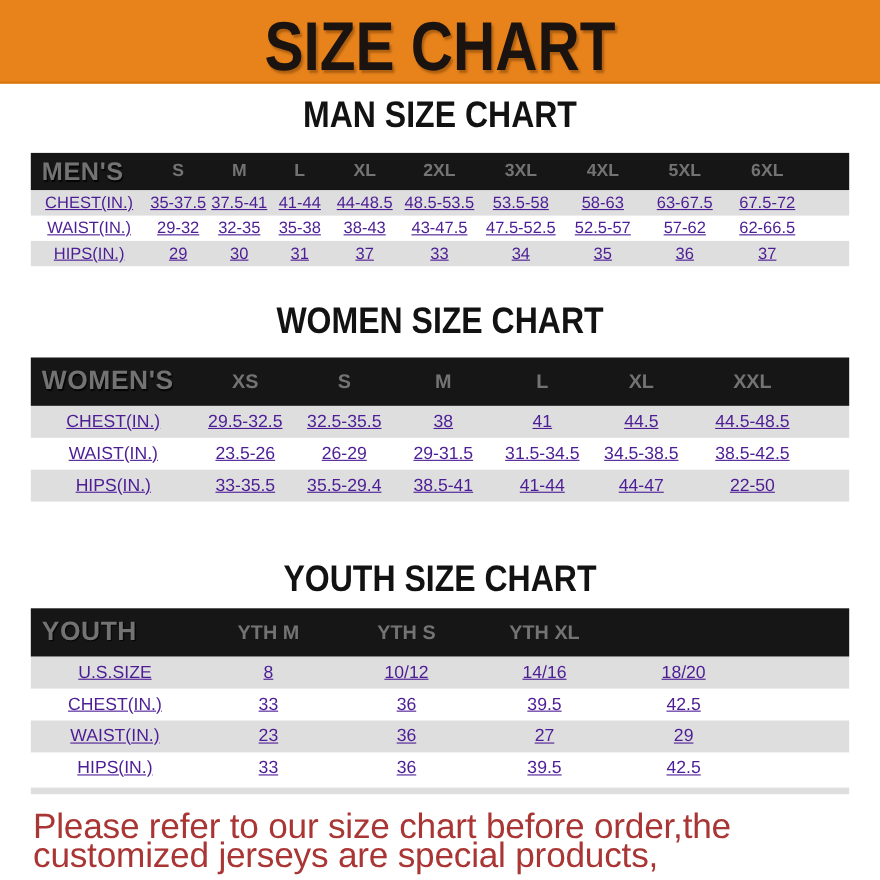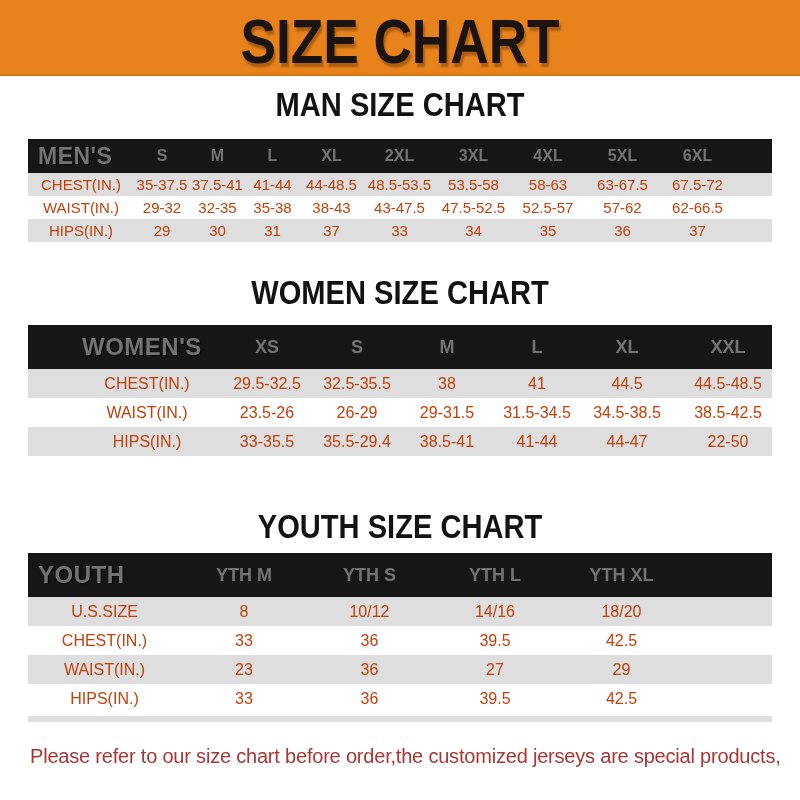--- a/index.html
+++ b/index.html
@@ -42,33 +42,33 @@
   .women-table .thead,.youth-table .thead{height:44px;}
   .thead-label{
     font-weight:900;padding-left:10px;letter-spacing:0.5px;white-space:nowrap;
     text-shadow:1px 1px 1px rgba(0,0,0,0.8);
   }
   .men-table .thead-label{font-size:23px;}
   .women-table .thead-label,.youth-table .thead-label{font-size:24px;}
   .thead-size{text-align:center;font-weight:700;white-space:nowrap;}
   .men-table .thead-size{font-size:16px;}
   .women-table .thead-size,.youth-table .thead-size{font-size:18px;}
-  .trow{display:grid;align-items:center;color:#c2410c;}
+  .trow{display:grid;align-items:center;color:#4c1d95;text-decoration:underline;}
   .men-table .trow{height:23px;font-size:15px;}
   .women-table .trow,.youth-table .trow{height:29px;font-size:16px;}
   .trow.alt{background:#DEDEDE;}
   .row-label{text-align:center;font-weight:500;white-space:nowrap;}
   .cell{text-align:center;font-weight:500;white-space:nowrap;}
   .men-grid{grid-template-columns:106px 56px 55px 55px 63px 73px 75px 74px 75px 75px;}
-  .women-grid{grid-template-columns:150px 90px 90px 90px 90px 90px 112px;padding-left:44px;}
+  .women-grid{grid-template-columns:150px 90px 90px 90px 90px 90px 112px;}
   .youth-grid{grid-template-columns:153px 126px 125px 126px 127px;}
   .bottom-divider{width:744px;height:6px;background:#DEDEDE;margin:3px auto 0 auto;}
   
   .footer{
-    margin:16px 0 0 30px;color:#A93634;font-size:20px;line-height:37px;
+    margin:16px 0 0 30px;color:#A93634;font-size:32px;line-height:26px;
     letter-spacing:-0.2px;
   }
 </style>
 </head>
 <body>
 
 <div class="banner">
   <div class="banner-title">SIZE CHART</div>
 </div>
 
@@ -166,21 +166,20 @@
   </div>
 </div>
 
 <h2 class="section-title title-youth">YOUTH SIZE CHART</h2>
 
 <div class="size-table youth-table">
   <div class="thead youth-grid">
     <span class="thead-label">YOUTH</span>
     <span class="thead-size">YTH M</span>
     <span class="thead-size">YTH S</span>
-    <span class="thead-size">YTH L</span>
     <span class="thead-size">YTH XL</span>
   </div>
   <div class="trow youth-grid alt">
     <span class="row-label">U.S.SIZE</span>
     <span class="cell">8</span>
     <span class="cell">10/12</span>
     <span class="cell">14/16</span>
     <span class="cell">18/20</span>
   </div>
   <div class="trow youth-grid">

